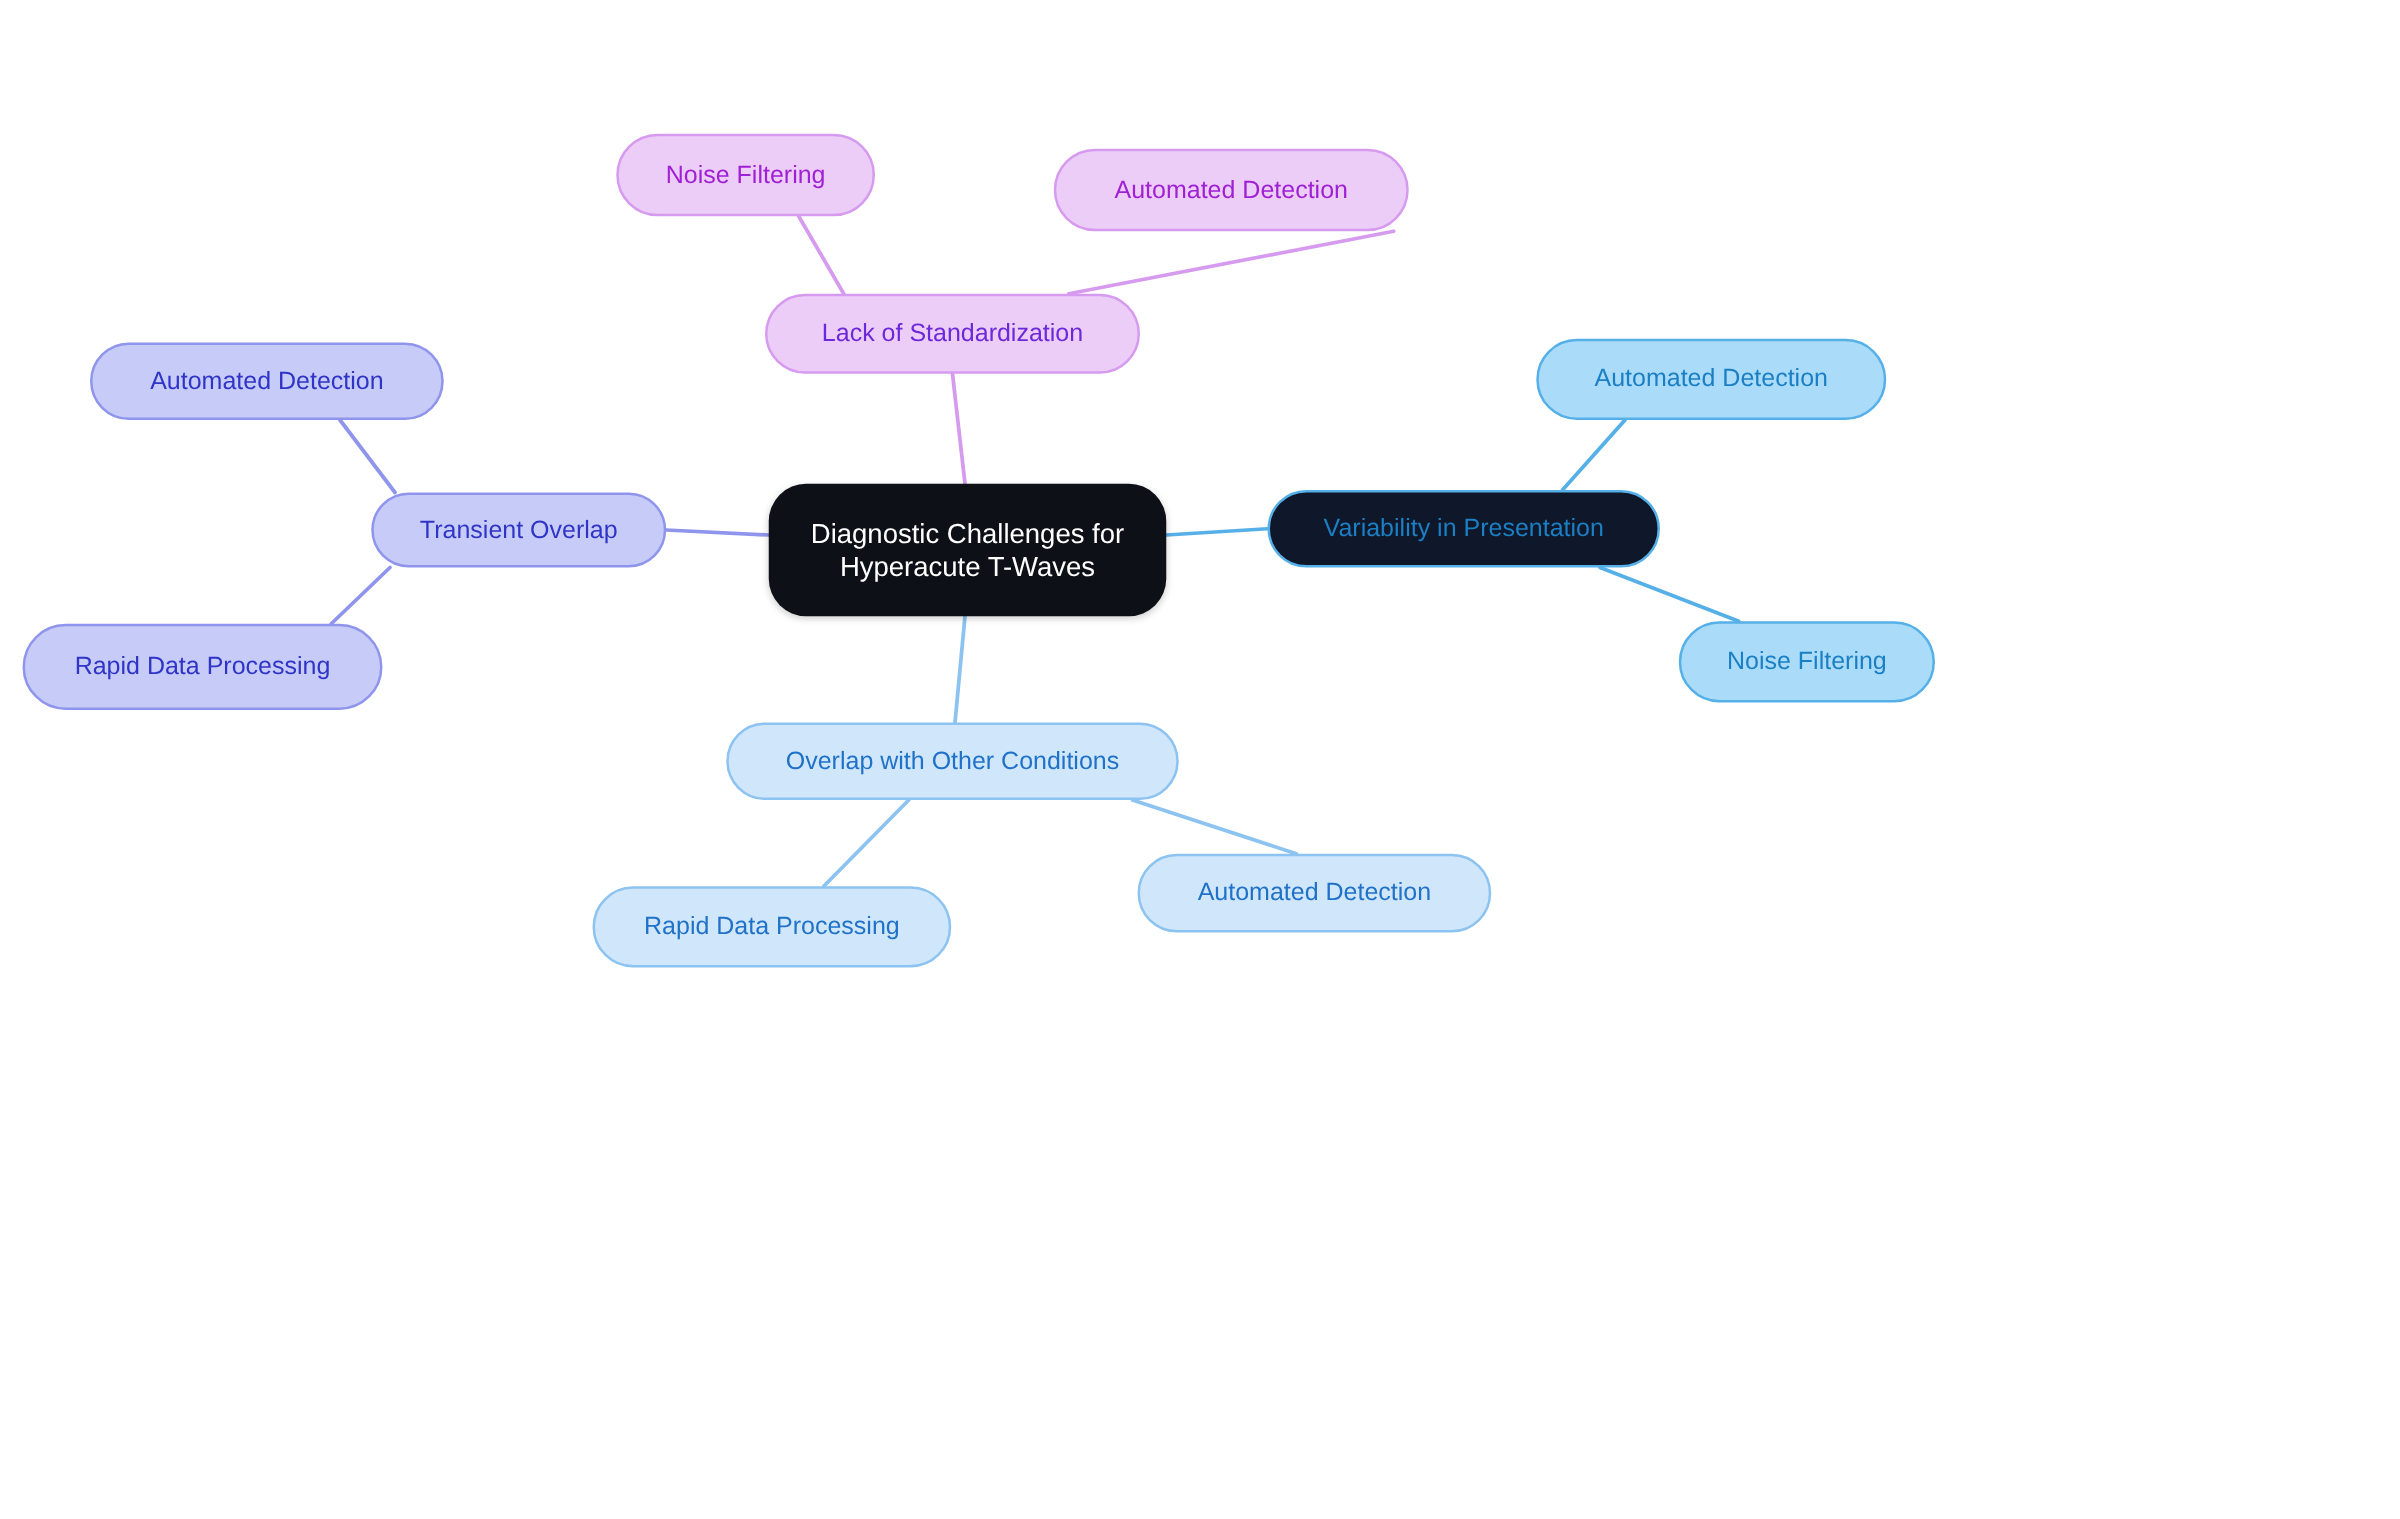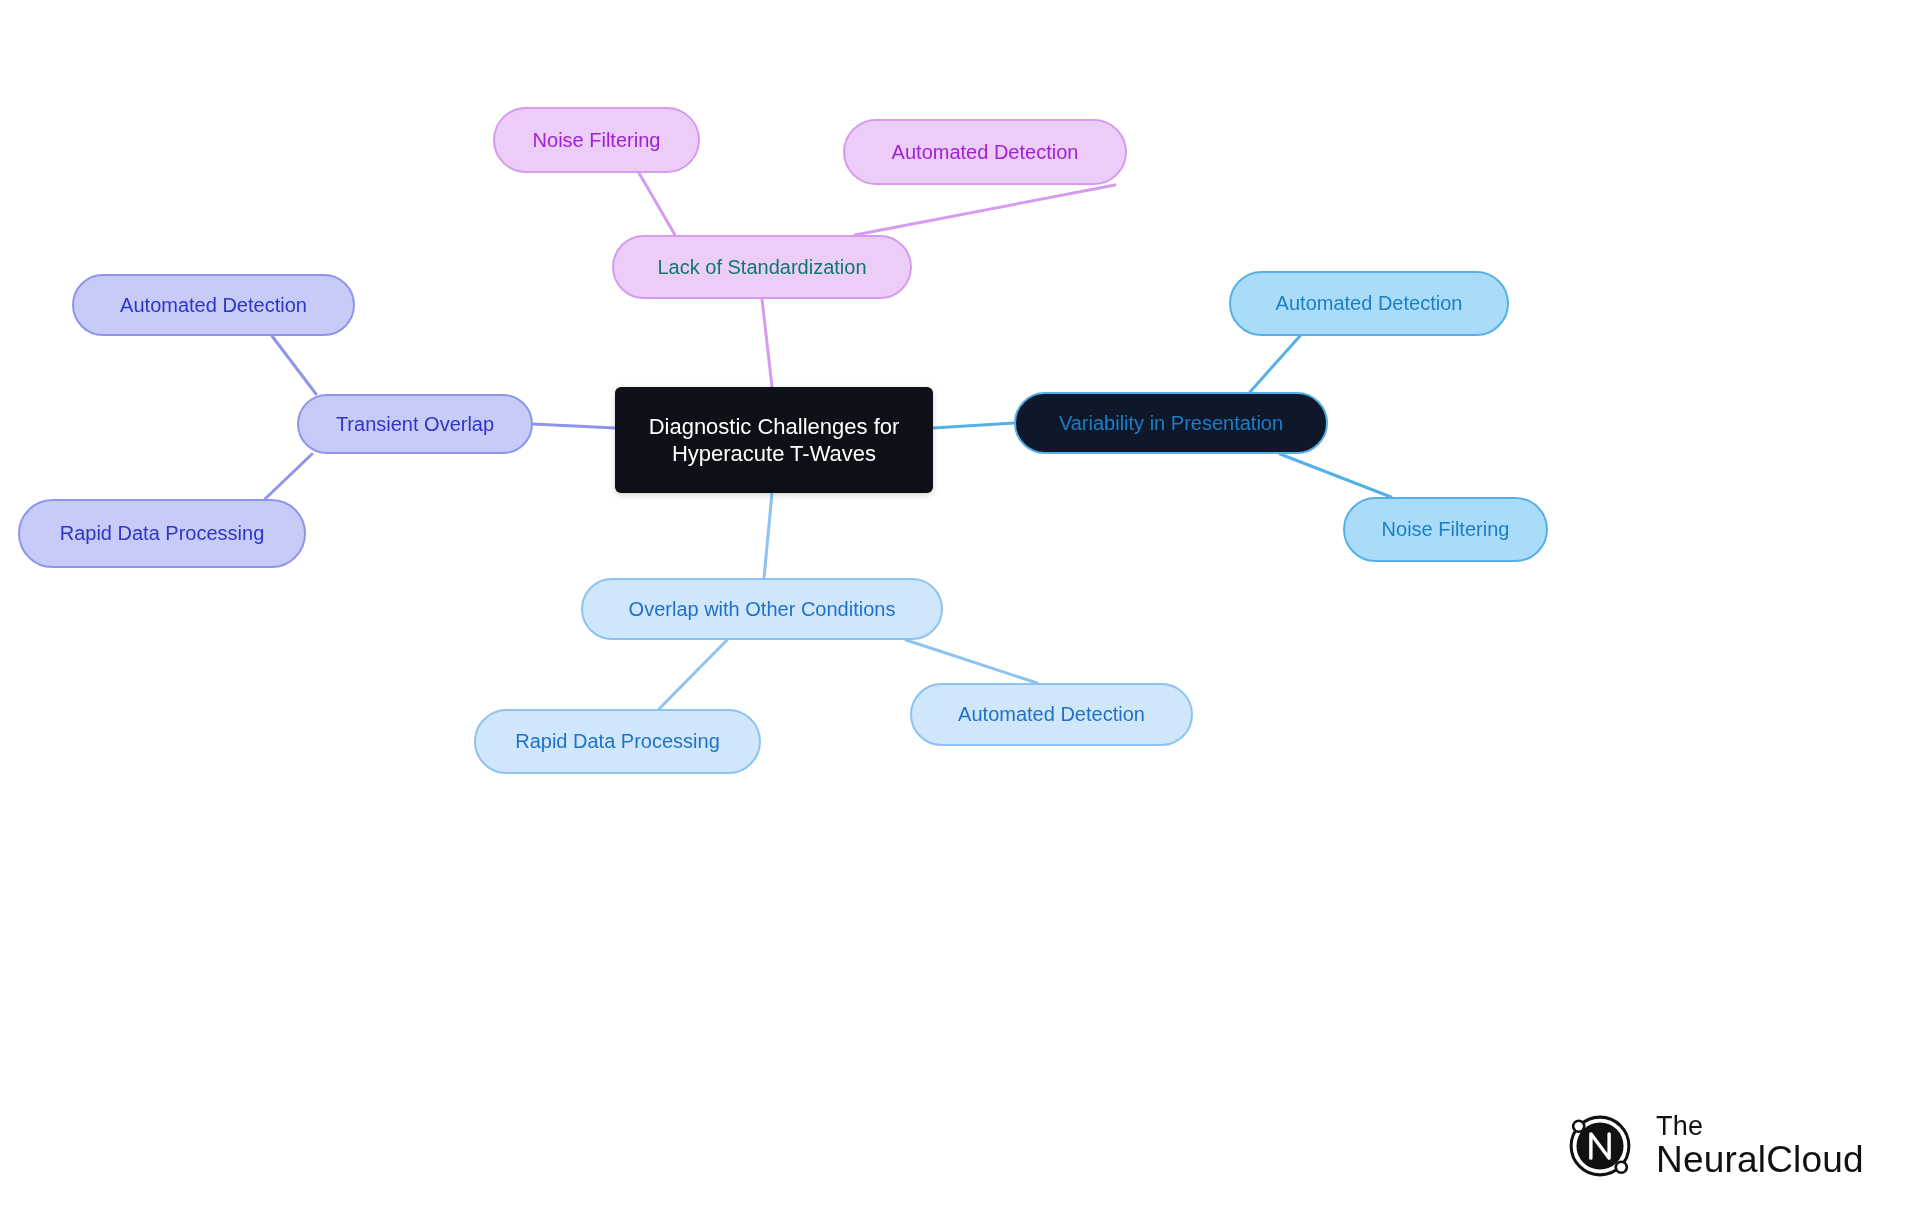--- a/index.html
+++ b/index.html
@@ -32,21 +32,21 @@
     align-items: center;
     justify-content: center;
     text-align: center;
     border-radius: 999px;
     border-style: solid;
     border-width: 2px;
     white-space: nowrap;
     line-height: 1.25;
   }
   .node.root {
-    border-radius: 6px;
+    border-radius: 30px;
     white-space: normal;
     border-width: 0;
     box-shadow: 0 2px 6px rgba(0,0,0,0.18);
   }
   .node-label {
     display: block;
     padding: 0 10px;
   }
   
   #logo {
@@ -102,21 +102,21 @@
       </div>
       <div class="node" style="left: 297px; top: 394px; width: 236px; height: 60px; background: rgb(199, 203, 247); color: rgb(47, 53, 198); font-size: 20px; border-color: rgb(143, 149, 236);">
         <span class="node-label">Transient Overlap</span>
       </div>
       <div class="node" style="left: 72px; top: 274px; width: 283px; height: 62px; background: rgb(199, 203, 247); color: rgb(47, 53, 198); font-size: 20px; border-color: rgb(143, 149, 236);">
         <span class="node-label">Automated Detection</span>
       </div>
       <div class="node" style="left: 18px; top: 499px; width: 288px; height: 69px; background: rgb(199, 203, 247); color: rgb(47, 53, 198); font-size: 20px; border-color: rgb(143, 149, 236);">
         <span class="node-label">Rapid Data Processing</span>
       </div>
-      <div class="node" style="left: 612px; top: 235px; width: 300px; height: 64px; background: rgb(236, 205, 247); color: #0f766e; font-size: 20px; border-color: rgb(214, 155, 239);">
+      <div class="node" style="left: 612px; top: 235px; width: 300px; height: 64px; background: rgb(236, 205, 247); color: #6d28d9; font-size: 20px; border-color: rgb(214, 155, 239);">
         <span class="node-label">Lack of Standardization</span>
       </div>
       <div class="node" style="left: 493px; top: 107px; width: 207px; height: 66px; background: rgb(236, 205, 247); color: rgb(160, 32, 214); font-size: 20px; border-color: rgb(214, 155, 239);">
         <span class="node-label">Noise Filtering</span>
       </div>
       <div class="node" style="left: 843px; top: 119px; width: 284px; height: 66px; background: rgb(236, 205, 247); color: rgb(160, 32, 214); font-size: 20px; border-color: rgb(214, 155, 239);">
         <span class="node-label">Automated Detection</span>
       </div>
       <div class="node" style="left: 1014px; top: 392px; width: 314px; height: 62px; background: #0f172a; color: rgb(27, 127, 196); font-size: 20px; border-color: rgb(86, 176, 232);">
         <span class="node-label">Variability in Presentation</span>
@@ -131,29 +131,14 @@
         <span class="node-label">Overlap with Other Conditions</span>
       </div>
       <div class="node" style="left: 474px; top: 709px; width: 287px; height: 65px; background: rgb(207, 230, 251); color: rgb(31, 114, 200); font-size: 20px; border-color: rgb(140, 195, 240);">
         <span class="node-label">Rapid Data Processing</span>
       </div>
       <div class="node" style="left: 910px; top: 683px; width: 283px; height: 63px; background: rgb(207, 230, 251); color: rgb(31, 114, 200); font-size: 20px; border-color: rgb(140, 195, 240);">
         <span class="node-label">Automated Detection</span>
       </div>
     </div>
 
-  <div id="logo" style="left: 1562px; top: 1108px;">
-    <svg id="logo-mark" viewBox="0 0 100 100">
-      <circle cx="50" cy="50" r="38" fill="none" stroke="#111111" stroke-width="4"></circle>
-      <circle cx="50" cy="50" r="31" fill="#111111"></circle>
-      <circle cx="22" cy="24" r="9" fill="#111111"></circle>
-      <circle cx="22" cy="24" r="5.5" fill="#ffffff"></circle>
-      <circle cx="78" cy="78" r="9" fill="#111111"></circle>
-      <circle cx="78" cy="78" r="5.5" fill="#ffffff"></circle>
-      <path d="M 38 66 L 38 34 L 62 66 L 62 34" fill="none" stroke="#ffffff" stroke-width="4.5" stroke-linecap="round" stroke-linejoin="round"></path>
-    </svg>
-    <div id="logo-text">
-      <span id="logo-the">The</span>
-      <span id="logo-name">NeuralCloud</span>
-    </div>
-  </div>
 
 </div>
 
 </body></html>

